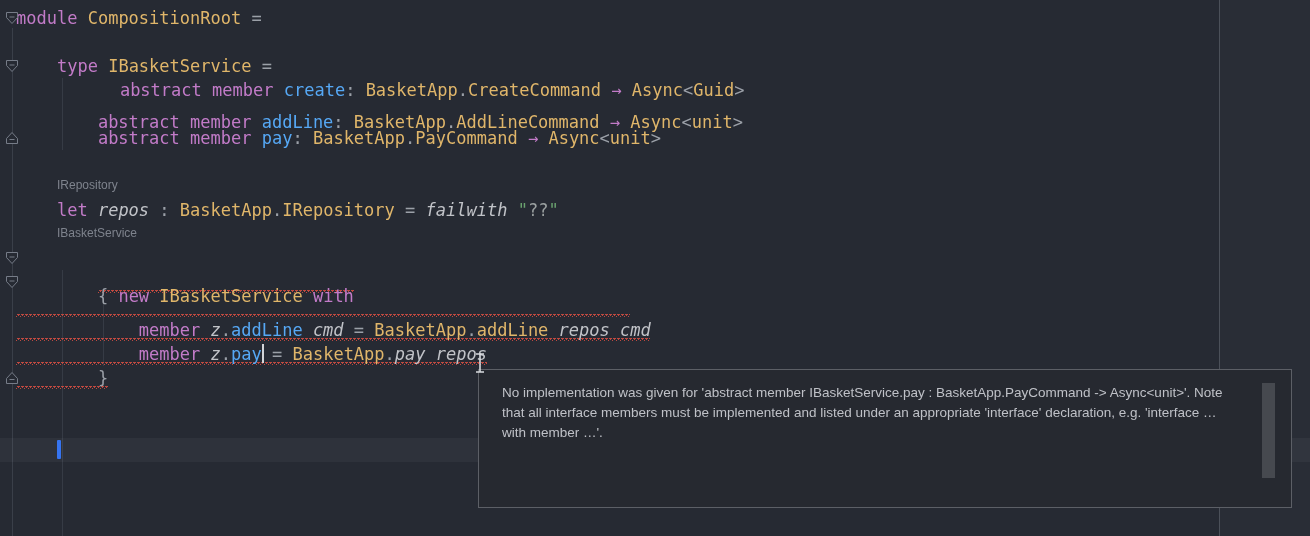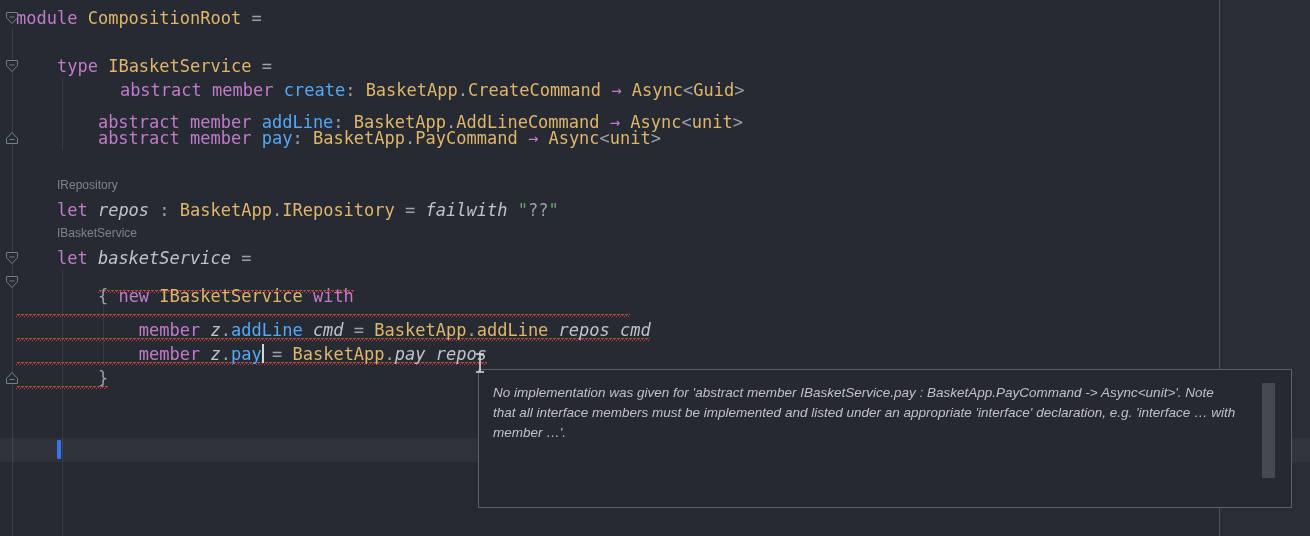--- a/index.html
+++ b/index.html
@@ -71,21 +71,21 @@
   #error-tooltip{
     position:absolute;left:478px;top:369px;width:814px;height:139px;
     box-sizing:border-box;
     background:var(--tipBg);
     border:1px solid var(--tipBorder);
     padding:13px 52px 10px 14px;
     font:13.5px/20px "Liberation Sans",sans-serif;
     color:var(--tipText);
     z-index:5;
   }
-  #error-tooltip .tip-msg{margin:0 0 16px 0;font-style:italic;}
+  #error-tooltip .tip-msg{margin:0 0 16px 9px;}
   #error-tooltip .tip-sig{margin:0;}
   #tooltip-scrollbar{
     position:absolute;right:16px;top:13px;width:13px;height:95px;
     background:var(--thumb);
   }
   
   #mouse-cursor{position:absolute;left:471px;top:351px;z-index:9;}
 </style>
 </head>
 <body>
@@ -130,23 +130,20 @@
         <svg width="14" height="14" viewBox="0 0 14 14">
           <path d="M7 1.5l5.5 6v5h-11v-5z" fill="#262a33" stroke="#767c88"></path>
           <path d="M4.5 8.5h5" stroke="#767c88"></path>
         </svg>
       </div>
       <div class="inlay-hint" style="top: 177px; left: 57px;">IRepository</div>
       <div class="code-line" style="top: 198px;">
         <pre><span class="tk-df">    </span><span class="tk-kw">let</span><span class="tk-df"> repos </span><span class="tk-pu">:</span><span class="tk-df"> </span><span class="tk-ty">BasketApp</span><span class="tk-pu">.</span><span class="tk-ty">IRepository</span><span class="tk-df"> </span><span class="tk-pu">=</span><span class="tk-df"> failwith </span><span class="tk-st">"</span><span class="tk-sc">??</span><span class="tk-st">"</span></pre>
       </div>
       <div class="inlay-hint" style="top: 225px; left: 57px;">IBasketService</div>
-      <div class="code-line" style="top: 246px;">
-        <pre><span class="tk-df">    </span><span class="tk-kw">let</span><span class="tk-df"> basketService </span><span class="tk-pu">=</span></pre>
-      </div>
       <div class="fold-marker" style="top: 251px;">
         <svg width="14" height="14" viewBox="0 0 14 14">
           <path d="M1.5 1.5h11v5L7 12.5 1.5 6.5z" fill="#262a33" stroke="#767c88"></path>
           <path d="M4.5 6h5" stroke="#767c88"></path>
         </svg>
       </div>
       <div class="squiggle" style="top: 290px; left: 97.84px; width: 255.75px;"></div>
       <div class="code-line" style="top: 284px;">
         <pre><span class="tk-df">        </span><span class="tk-pu">{</span><span class="tk-df"> </span><span class="tk-kw">new</span><span class="tk-df"> </span><span class="tk-ty">IBasketService</span><span class="tk-df"> </span><span class="tk-kw">with</span></pre>
       </div>

